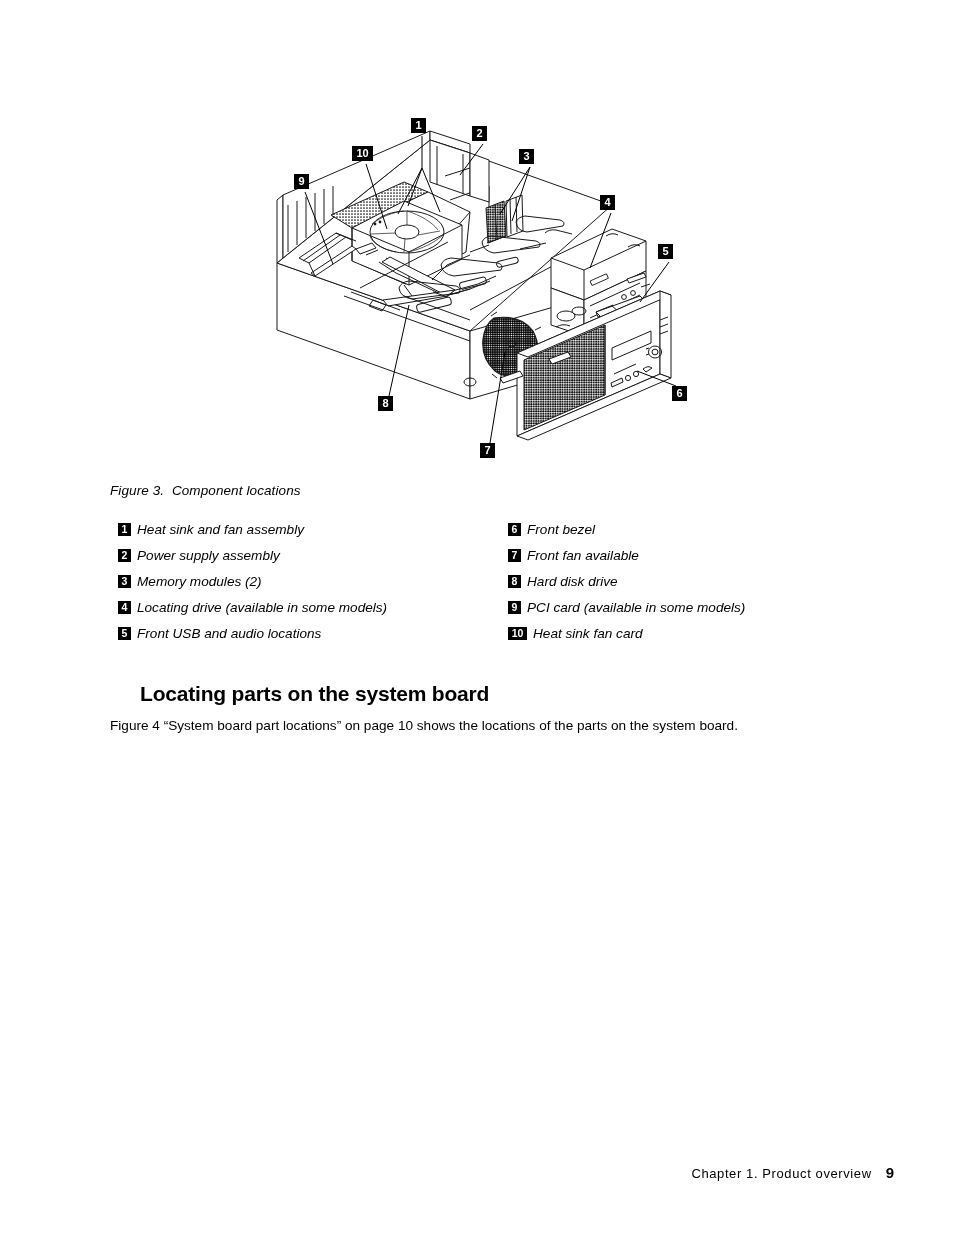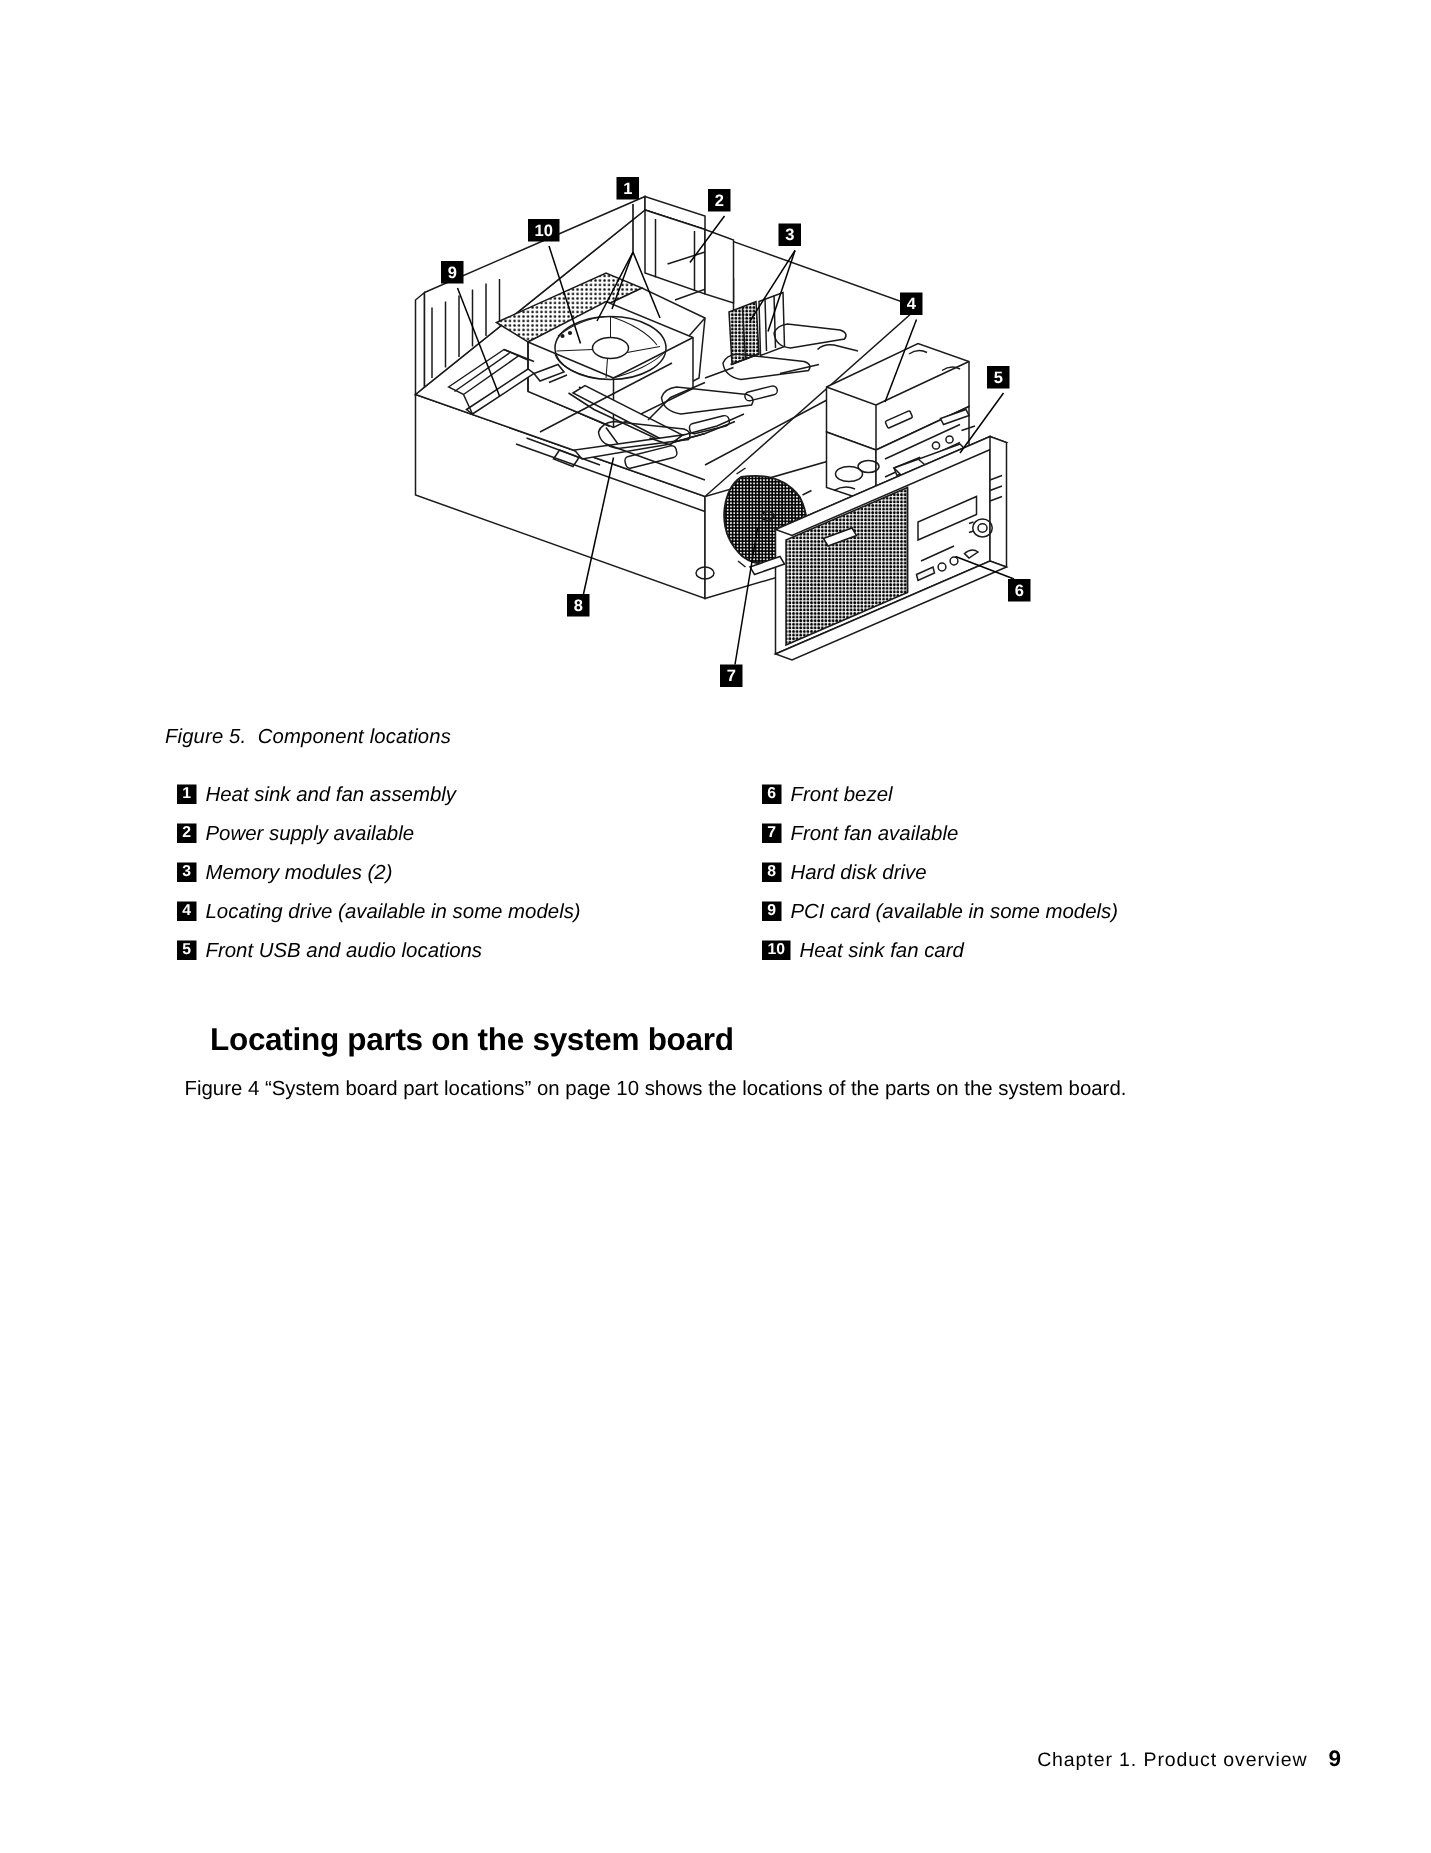--- a/index.html
+++ b/index.html
@@ -94,21 +94,20 @@
     letter-spacing: -0.2px;
     margin-left: 30px;
   }
   .section-body {
     position: absolute;
     left: 110px;
     top: 702px;
     width: 760px;
     font-size: 13.6px;
     line-height: 20px;
-    margin-left: 13px;
   }
 
   
   .footer {
     position: absolute;
     left: 0;
     top: 1164px;
     width: 954px;
     text-align: right;
     padding-right: 60px;
@@ -416,32 +415,32 @@
           <text class="cal-txt" x="301.5" y="185">9</text>
         </g>
         <g>
           <rect class="cal-rect" x="352" y="146" width="21" height="15"></rect>
           <text class="cal-txt" x="362.5" y="157">10</text>
         </g>
       </g>
     </svg>
   </div>
 
-  <div class="figure-caption">Figure 5.  Component locations</div>
+  <div class="figure-caption">Figure 3.  Component locations</div>
 
   <div class="legend">
 
     <div class="legend-col left">
       <div class="legend-row">
         <span class="legend-marker">1</span>
         <span class="legend-label">Heat sink and fan assembly</span>
       </div>
       <div class="legend-row">
         <span class="legend-marker">2</span>
-        <span class="legend-label">Power supply available</span>
+        <span class="legend-label">Power supply assembly</span>
       </div>
       <div class="legend-row">
         <span class="legend-marker">3</span>
         <span class="legend-label">Memory modules (2)</span>
       </div>
       <div class="legend-row">
         <span class="legend-marker">4</span>
         <span class="legend-label">Locating drive (available in some models)</span>
       </div>
       <div class="legend-row">

